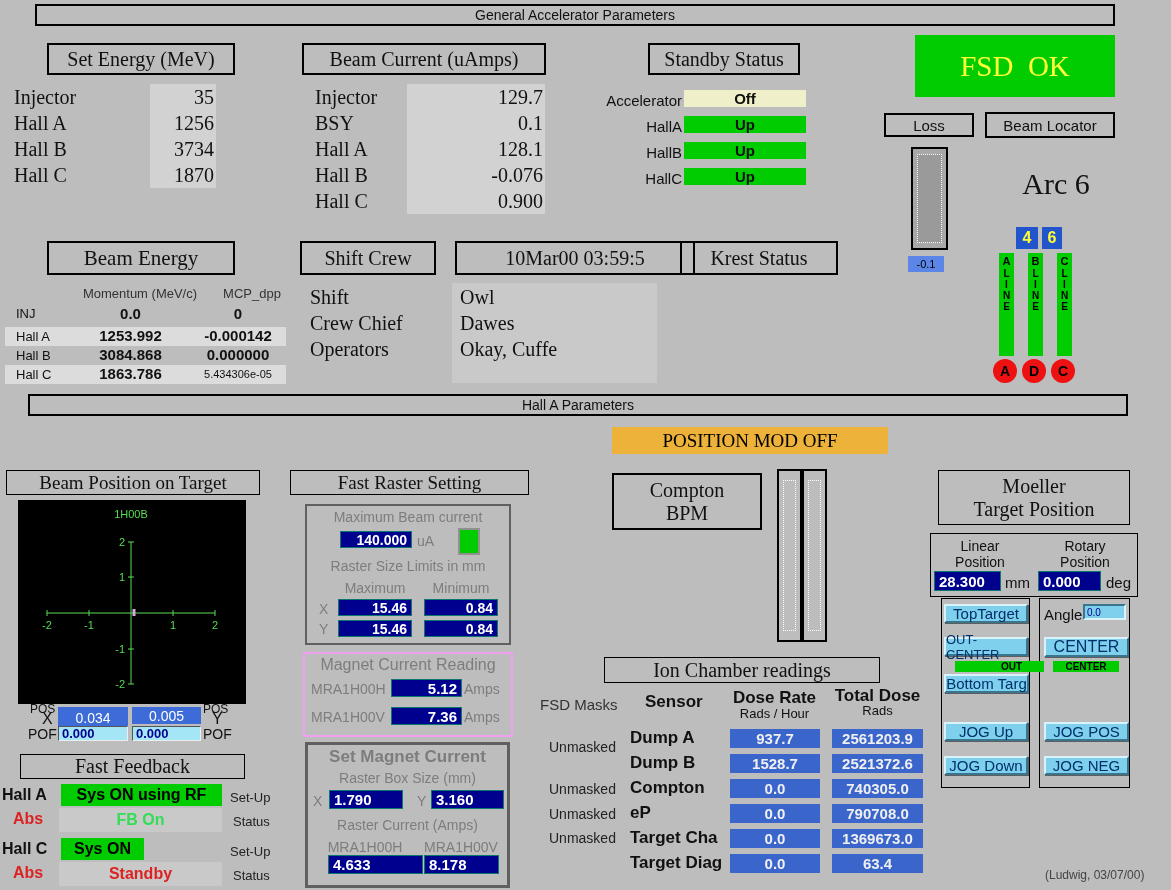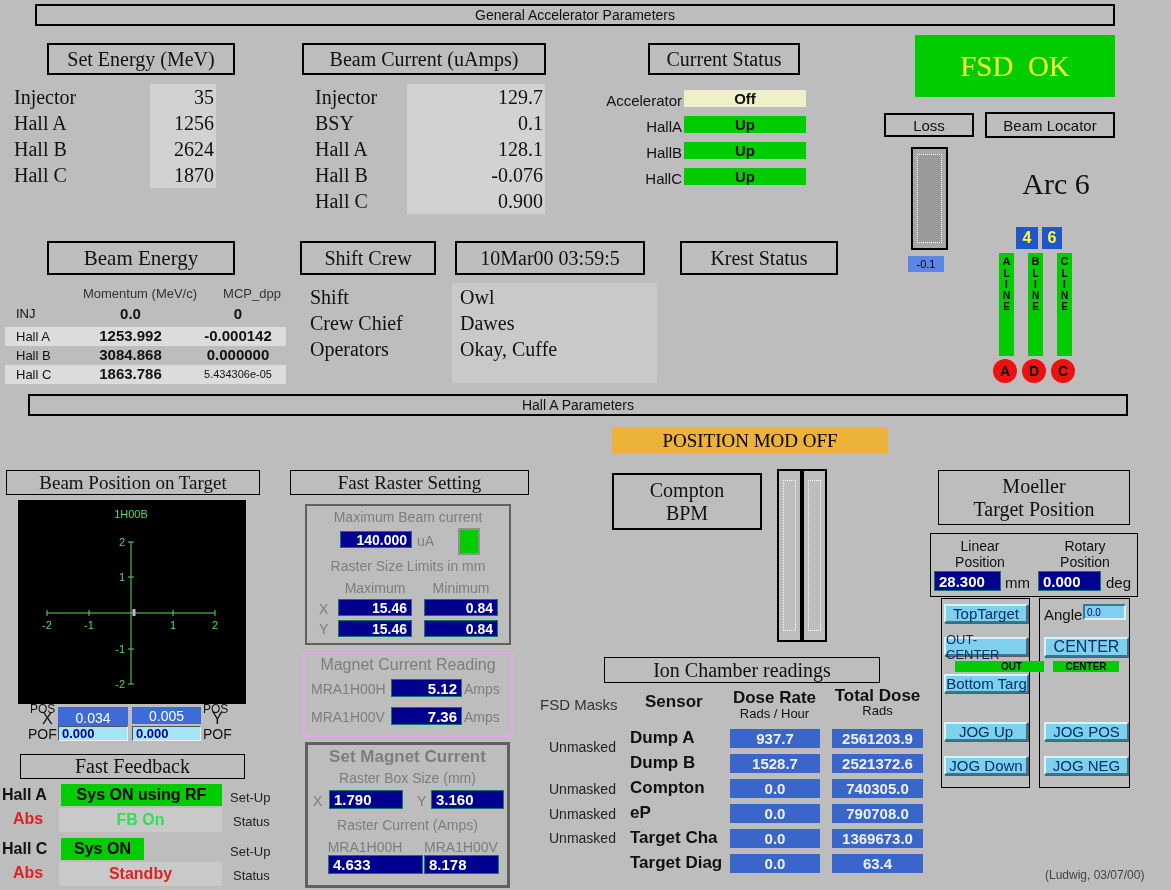--- a/index.html
+++ b/index.html
@@ -57,40 +57,40 @@
   <div class="abs tbox serif" style="left:47px;top:43px;width:188px;height:32px;font-size:20px;">
       <span>Set Energy (MeV)</span>
     </div>
   <div class="abs lightcol" style="left:150px;top:84px;width:66px;height:104px;"></div>
   <div class="abs serif rowlabel" style="left:14px;top:84px;">Injector</div>
   <div class="abs serif rowlabel" style="left:14px;top:110px;">Hall A</div>
   <div class="abs serif rowlabel" style="left:14px;top:136px;">Hall B</div>
   <div class="abs serif rowlabel" style="left:14px;top:162px;">Hall C</div>
   <div class="abs serif rowval" style="left:148px;top:84px;width:66px;">35</div>
   <div class="abs serif rowval" style="left:148px;top:110px;width:66px;">1256</div>
-  <div class="abs serif rowval" style="left:148px;top:136px;width:66px;">2624</div>
+  <div class="abs serif rowval" style="left:148px;top:136px;width:66px;">3734</div>
   <div class="abs serif rowval" style="left:148px;top:162px;width:66px;">1870</div>
 
   <div class="abs tbox serif" style="left:302px;top:43px;width:244px;height:32px;font-size:20px;">
       <span>Beam Current (uAmps)</span>
     </div>
   <div class="abs lightcol" style="left:407px;top:84px;width:138px;height:130px;"></div>
   <div class="abs serif rowlabel" style="left:315px;top:84px;">Injector</div>
   <div class="abs serif rowlabel" style="left:315px;top:110px;">BSY</div>
   <div class="abs serif rowlabel" style="left:315px;top:136px;">Hall A</div>
   <div class="abs serif rowlabel" style="left:315px;top:162px;">Hall B</div>
   <div class="abs serif rowlabel" style="left:315px;top:188px;">Hall C</div>
   <div class="abs serif rowval" style="left:405px;top:84px;width:138px;">129.7</div>
   <div class="abs serif rowval" style="left:405px;top:110px;width:138px;">0.1</div>
   <div class="abs serif rowval" style="left:405px;top:136px;width:138px;">128.1</div>
   <div class="abs serif rowval" style="left:405px;top:162px;width:138px;">-0.076</div>
   <div class="abs serif rowval" style="left:405px;top:188px;width:138px;">0.900</div>
 
   <div class="abs tbox serif" style="left:648px;top:43px;width:152px;height:32px;font-size:20px;">
-      <span>Current Status</span>
+      <span>Standby Status</span>
     </div>
   <div class="abs" style="left:556px;top:92px;width:126px;font-size:15px;text-align:right;">Accelerator</div>
   <div class="abs" style="left:556px;top:118px;width:126px;font-size:15px;text-align:right;">HallA</div>
   <div class="abs" style="left:556px;top:144px;width:126px;font-size:15px;text-align:right;">HallB</div>
   <div class="abs" style="left:556px;top:170px;width:126px;font-size:15px;text-align:right;">HallC</div>
   <div class="abs statbox" style="left:684px;top:90px;width:122px;height:17px;background:var(--c-paleyellow);">Off</div>
   <div class="abs statbox" style="left:684px;top:116px;width:122px;height:17px;background:var(--c-green);">Up</div>
   <div class="abs statbox" style="left:684px;top:142px;width:122px;height:17px;background:var(--c-green);">Up</div>
   <div class="abs statbox" style="left:684px;top:168px;width:122px;height:17px;background:var(--c-green);">Up</div>
 
@@ -154,21 +154,21 @@
   <div class="abs" style="left:78px;top:346px;width:105px;text-align:center;font-weight:bold;font-size:15px;">3084.868</div>
   <div class="abs" style="left:78px;top:365px;width:105px;text-align:center;font-weight:bold;font-size:15px;">1863.786</div>
   <div class="abs" style="left:188px;top:305px;width:100px;text-align:center;font-weight:bold;font-size:15px;">0</div>
   <div class="abs" style="left:188px;top:327px;width:100px;text-align:center;font-weight:bold;font-size:15px;">-0.000142</div>
   <div class="abs" style="left:188px;top:346px;width:100px;text-align:center;font-weight:bold;font-size:15px;">0.000000</div>
   <div class="abs" style="left:188px;top:368px;width:100px;text-align:center;font-size:11px;">5.434306e-05</div>
 
   <div class="abs tbox serif" style="left:300px;top:241px;width:136px;height:34px;font-size:20px;">
       <span>Shift Crew</span>
     </div>
-  <div class="abs tbox serif" style="left:455px;top:241px;width:190px;height:34px;font-size:20px;">
+  <div class="abs tbox serif" style="left:455px;top:241px;width:240px;height:34px;font-size:20px;">
       <span>10Mar00 03:59:5</span>
     </div>
   <div class="abs tbox serif" style="left:680px;top:241px;width:158px;height:34px;font-size:20px;">
       <span>Krest Status</span>
     </div>
   <div class="abs" style="left:452px;top:283px;width:205px;height:100px;background:var(--c-graybox);"></div>
   <div class="abs serif" style="left:310px;top:284px;font-size:20px;line-height:26px;">Shift</div>
   <div class="abs serif" style="left:310px;top:310px;font-size:20px;line-height:26px;">Crew Chief</div>
   <div class="abs serif" style="left:310px;top:336px;font-size:20px;line-height:26px;">Operators</div>
   <div class="abs serif" style="left:460px;top:284px;font-size:20px;line-height:26px;">Owl</div>

